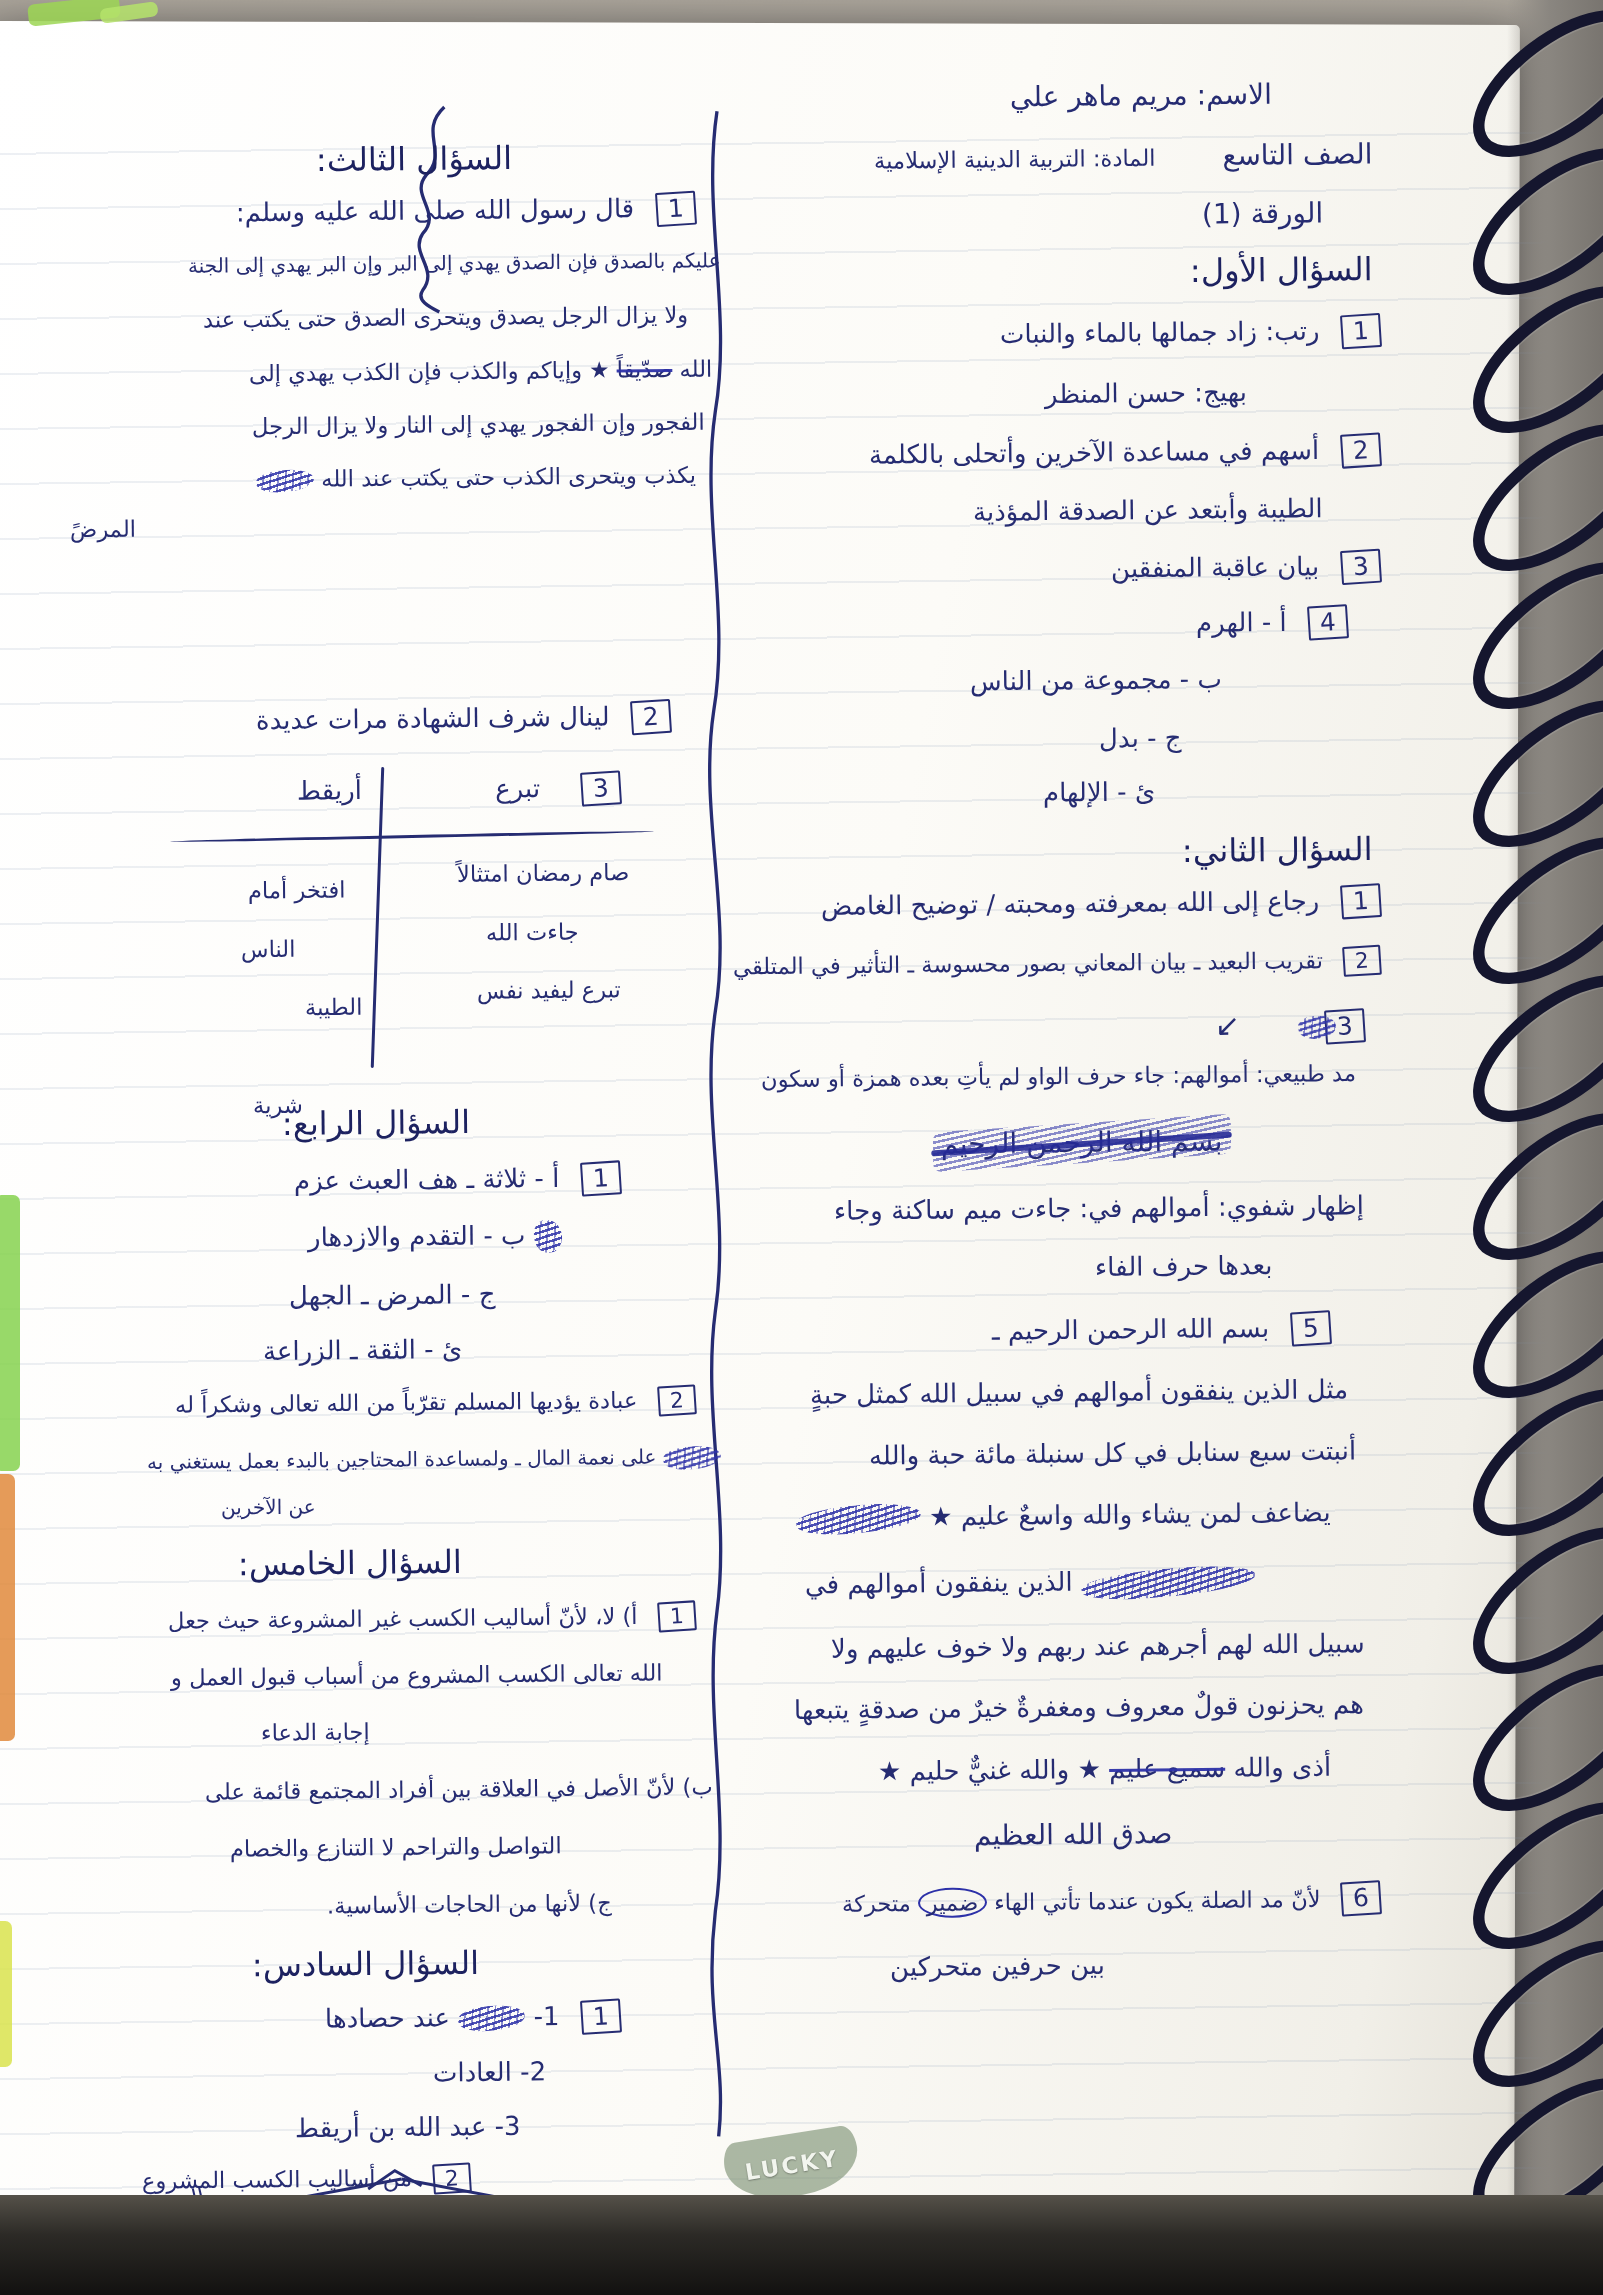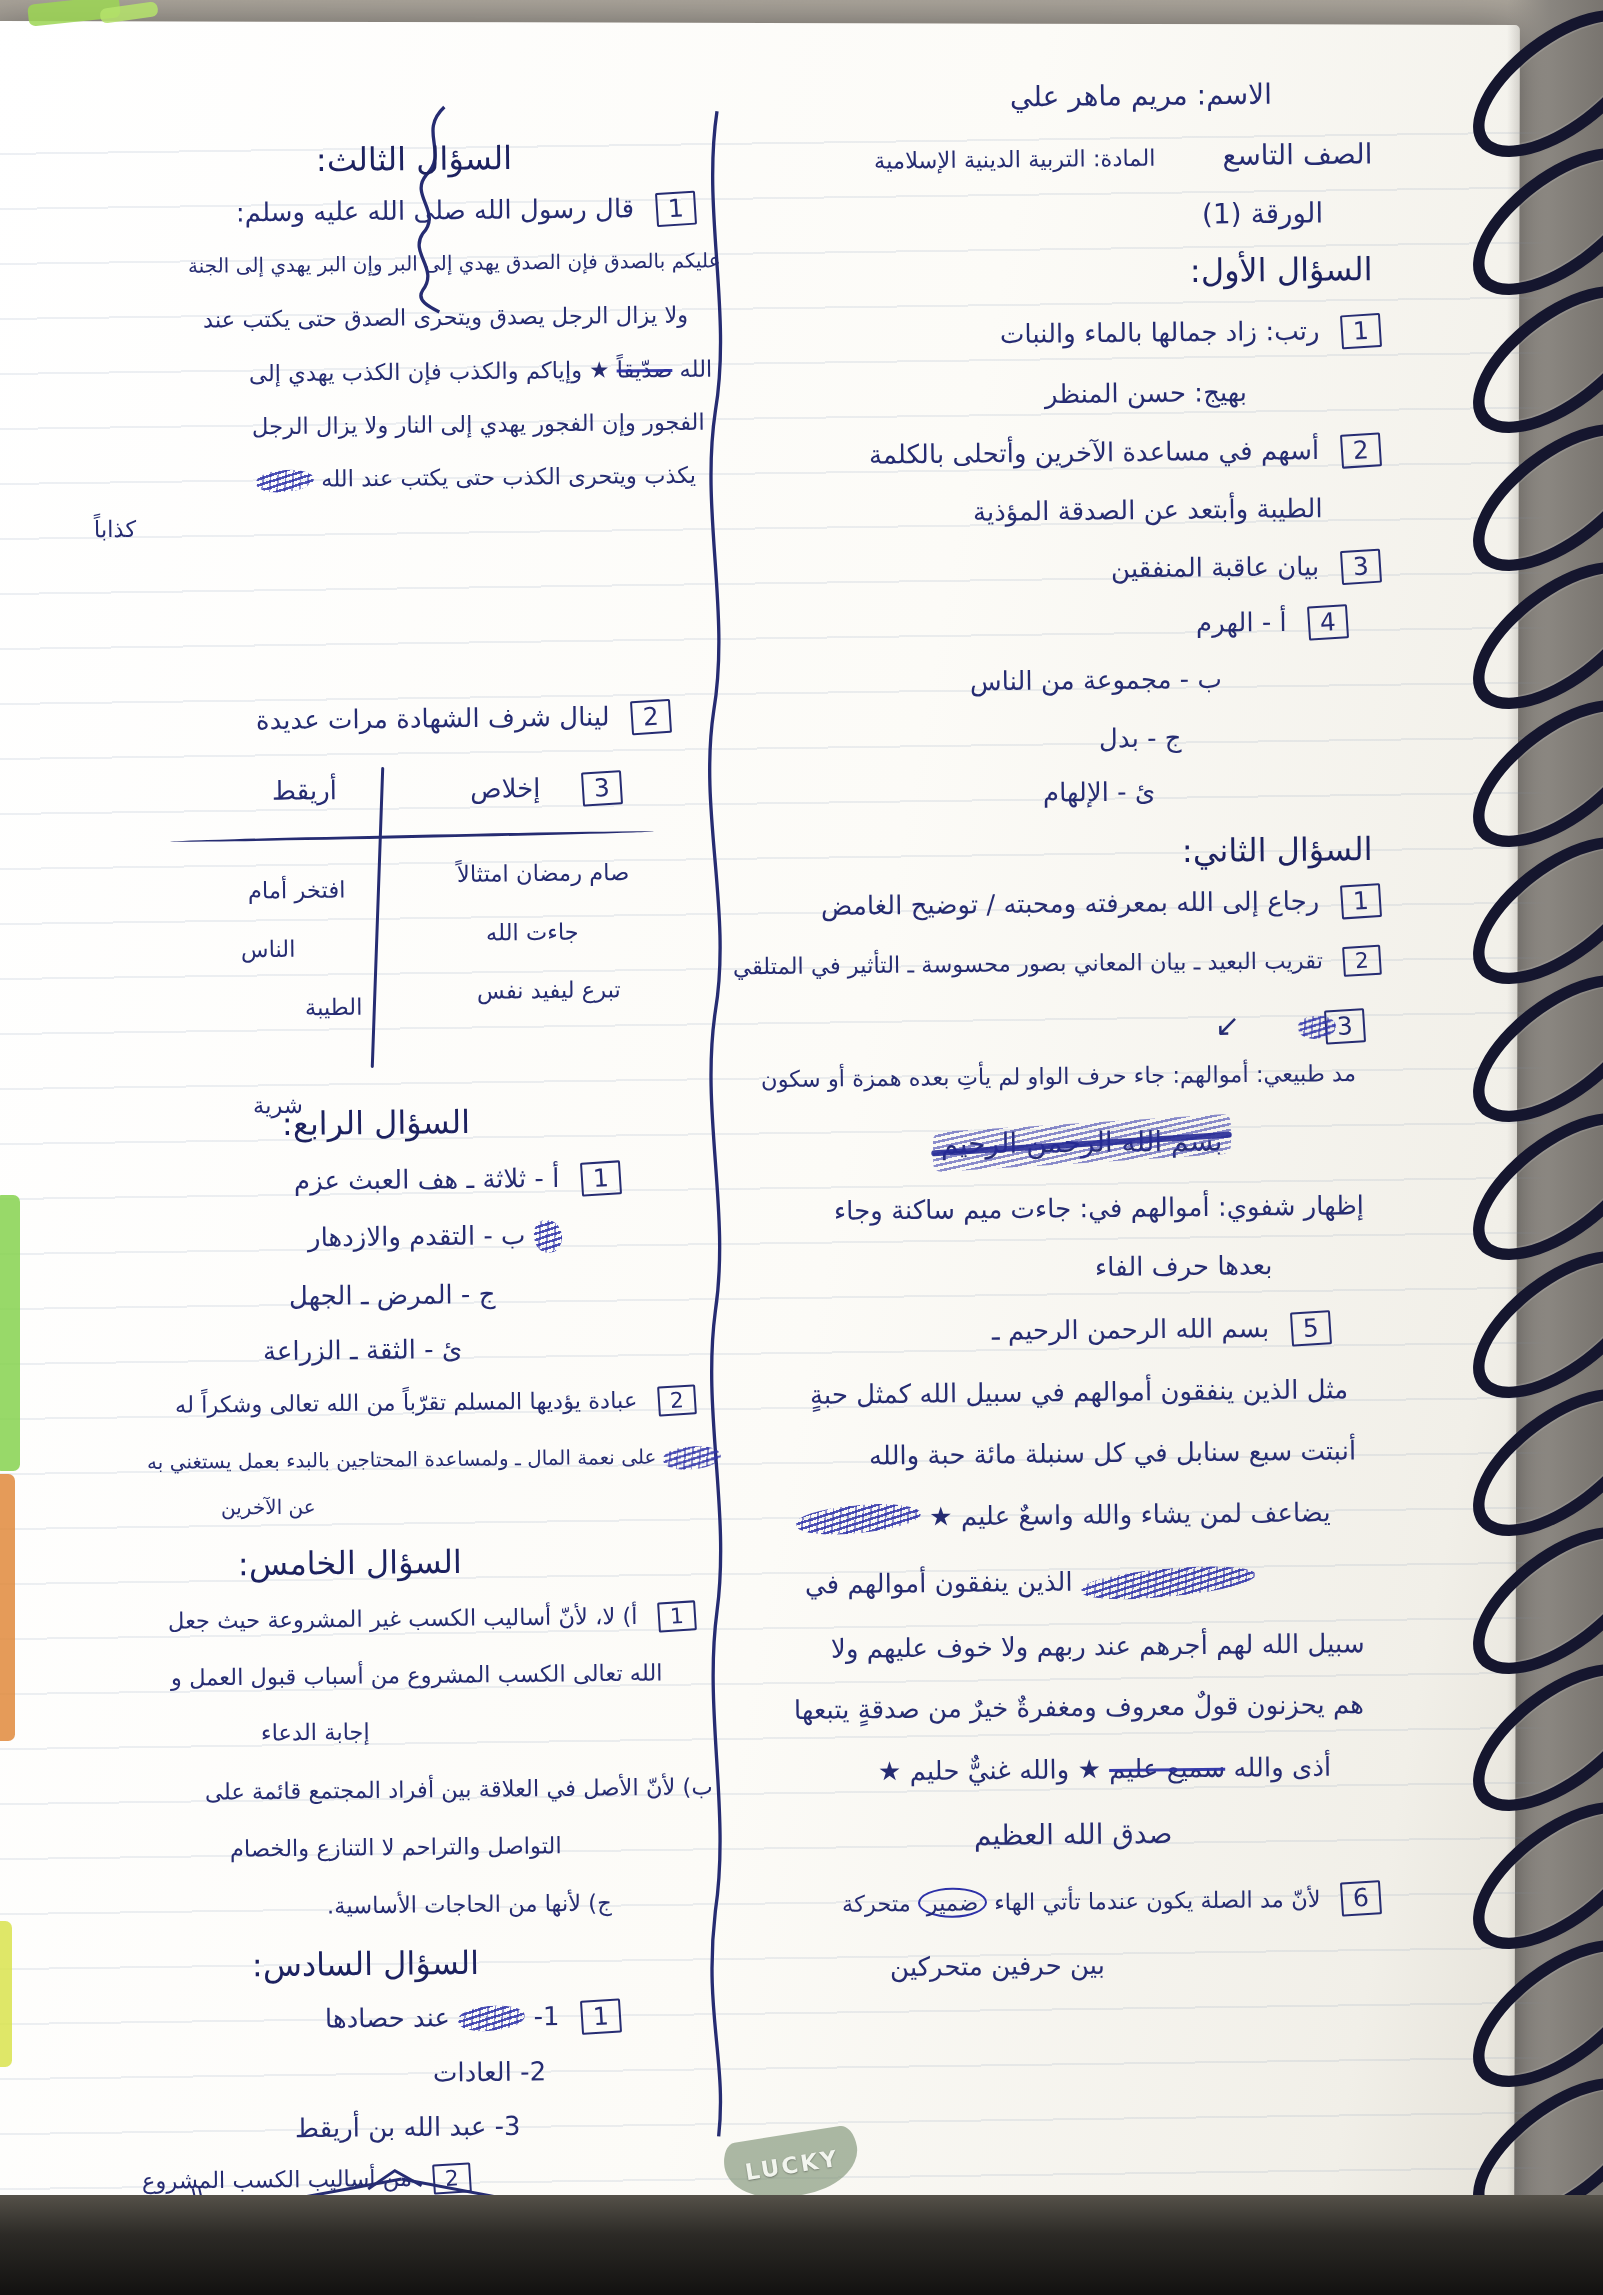--- a/index.html
+++ b/index.html
@@ -176,30 +176,30 @@
     <div class="line xs" style="top:251px;right:0;">عليكم بالصدق فإن الصدق يهدي إلى البر وإن البر يهدي إلى الجنة</div>
     <div class="line sm" style="top:304px;right:33px;">ولا يزال الرجل يصدق ويتحرى الصدق حتى يكتب عند</div>
     <div class="line sm" style="top:358px;right:8.4px;">
       <span>الله </span><span class="struck">صدّيقاً</span><span> ★ وإياكم والكذب فإن الكذب يهدي إلى</span>
     </div>
     <div class="line sm" style="top:411px;right:16.7px;">الفجور وإن الفجور يهدي إلى النار ولا يزال الرجل</div>
     <div class="line sm" style="top:464px;right:25px;">
       <span>يكذب ويتحرى الكذب حتى يكتب عند الله</span>
       <span class="scrawl" style="width:58px;height:22px;"></span>
     </div>
-    <div class="line sm" style="top:516px;right:585px;">كذاباً</div>
+    <div class="line sm" style="top:516px;right:585px;">المرضً</div>
 
     <div class="line" style="top:702px;right:50px;">
       <span class="box">2</span>
       <span>لينال شرف الشهادة مرات عديدة</span>
     </div>
 
     <div class="line" style="top:773px;right:100px;">
       <span class="box" style="margin-left:33px;">3</span>
-      <span>إخلاص</span>
+      <span>تبرع</span>
       <span style="margin-right:125px;">أريقط</span>
     </div>
     <div class="tline" style="top:767px;right:342px;width:3.3px;height:301px;transform:rotate(2deg);"></div>
     <div class="tline" style="top:835px;right:67px;width:484px;height:3.3px;transform:rotate(-1.2deg);border-radius:50%;"></div>
     <div class="line sm" style="top:860px;right:92px;">صام رمضان امتثالاً</div>
     <div class="line sm" style="top:919px;right:142px;">جاءت الله</div>
     <div class="line sm" style="top:977px;right:100px;">تبرع ليفيد نفس</div>
     <div class="line sm" style="top:877px;right:376px;">افتخر أمام</div>
     <div class="line sm" style="top:936px;right:426px;margin-left:31px;">الناس</div>
     <div class="line sm" style="top:994px;right:359px;">الطيبة</div>

